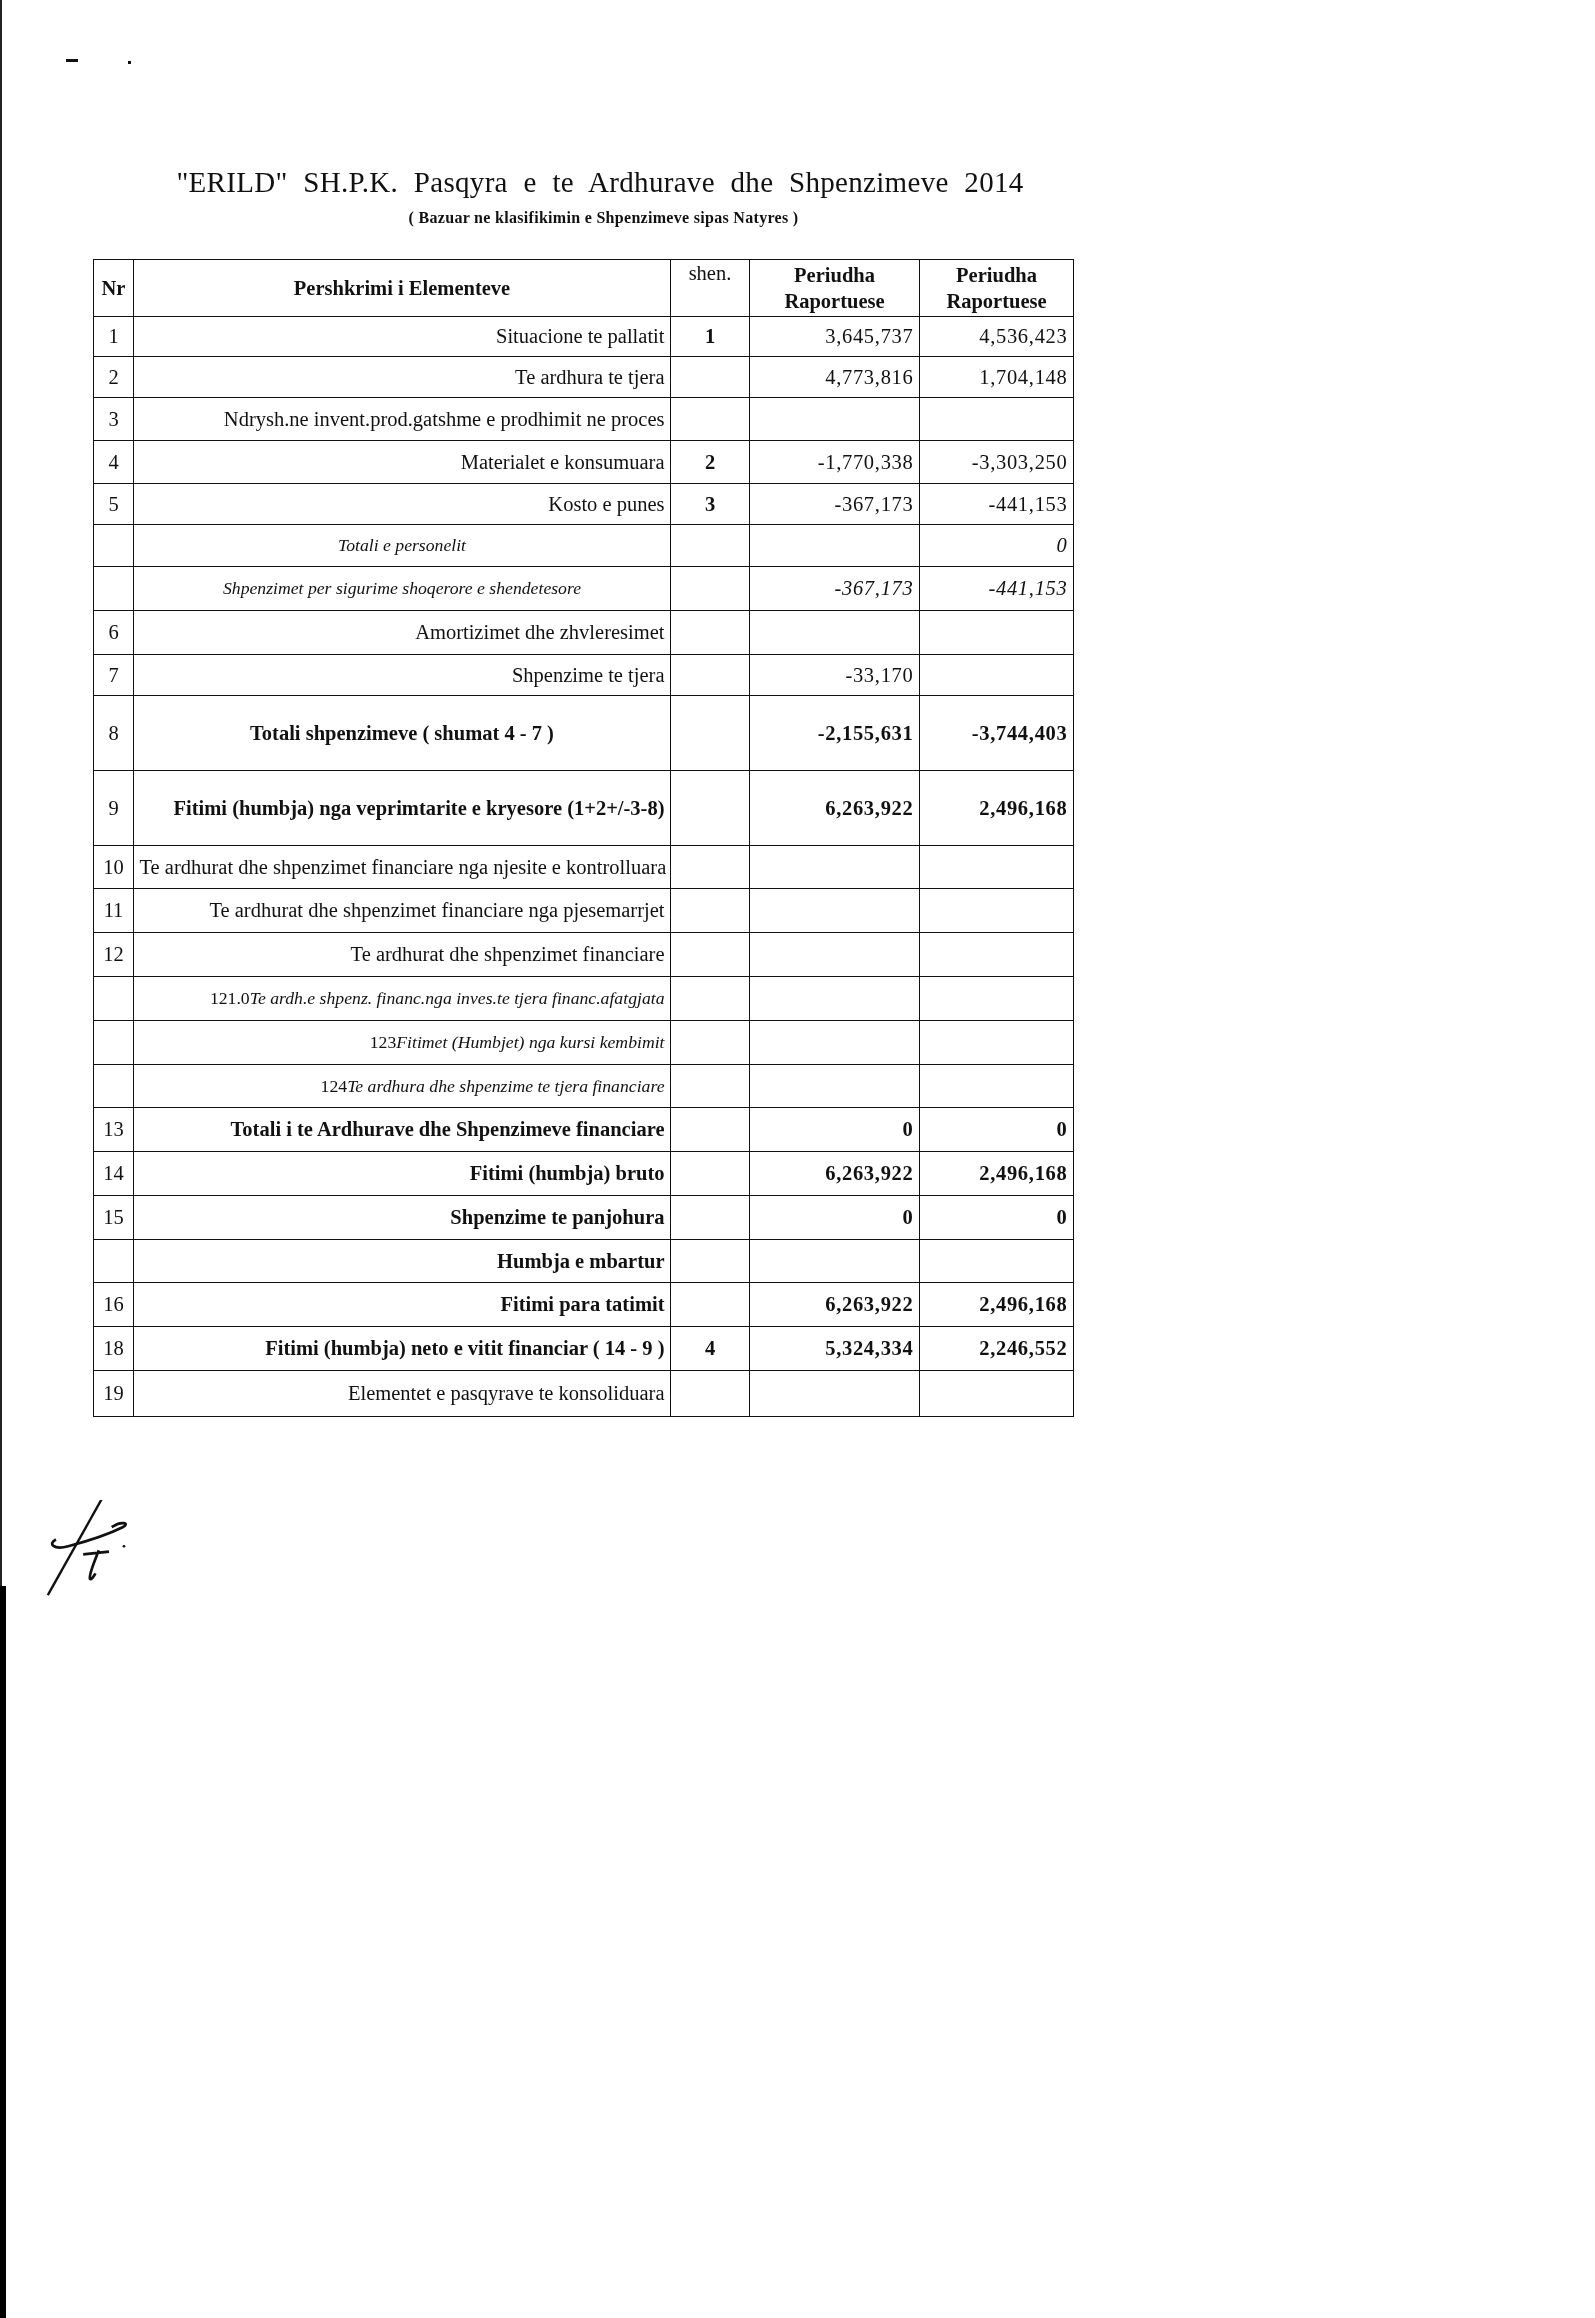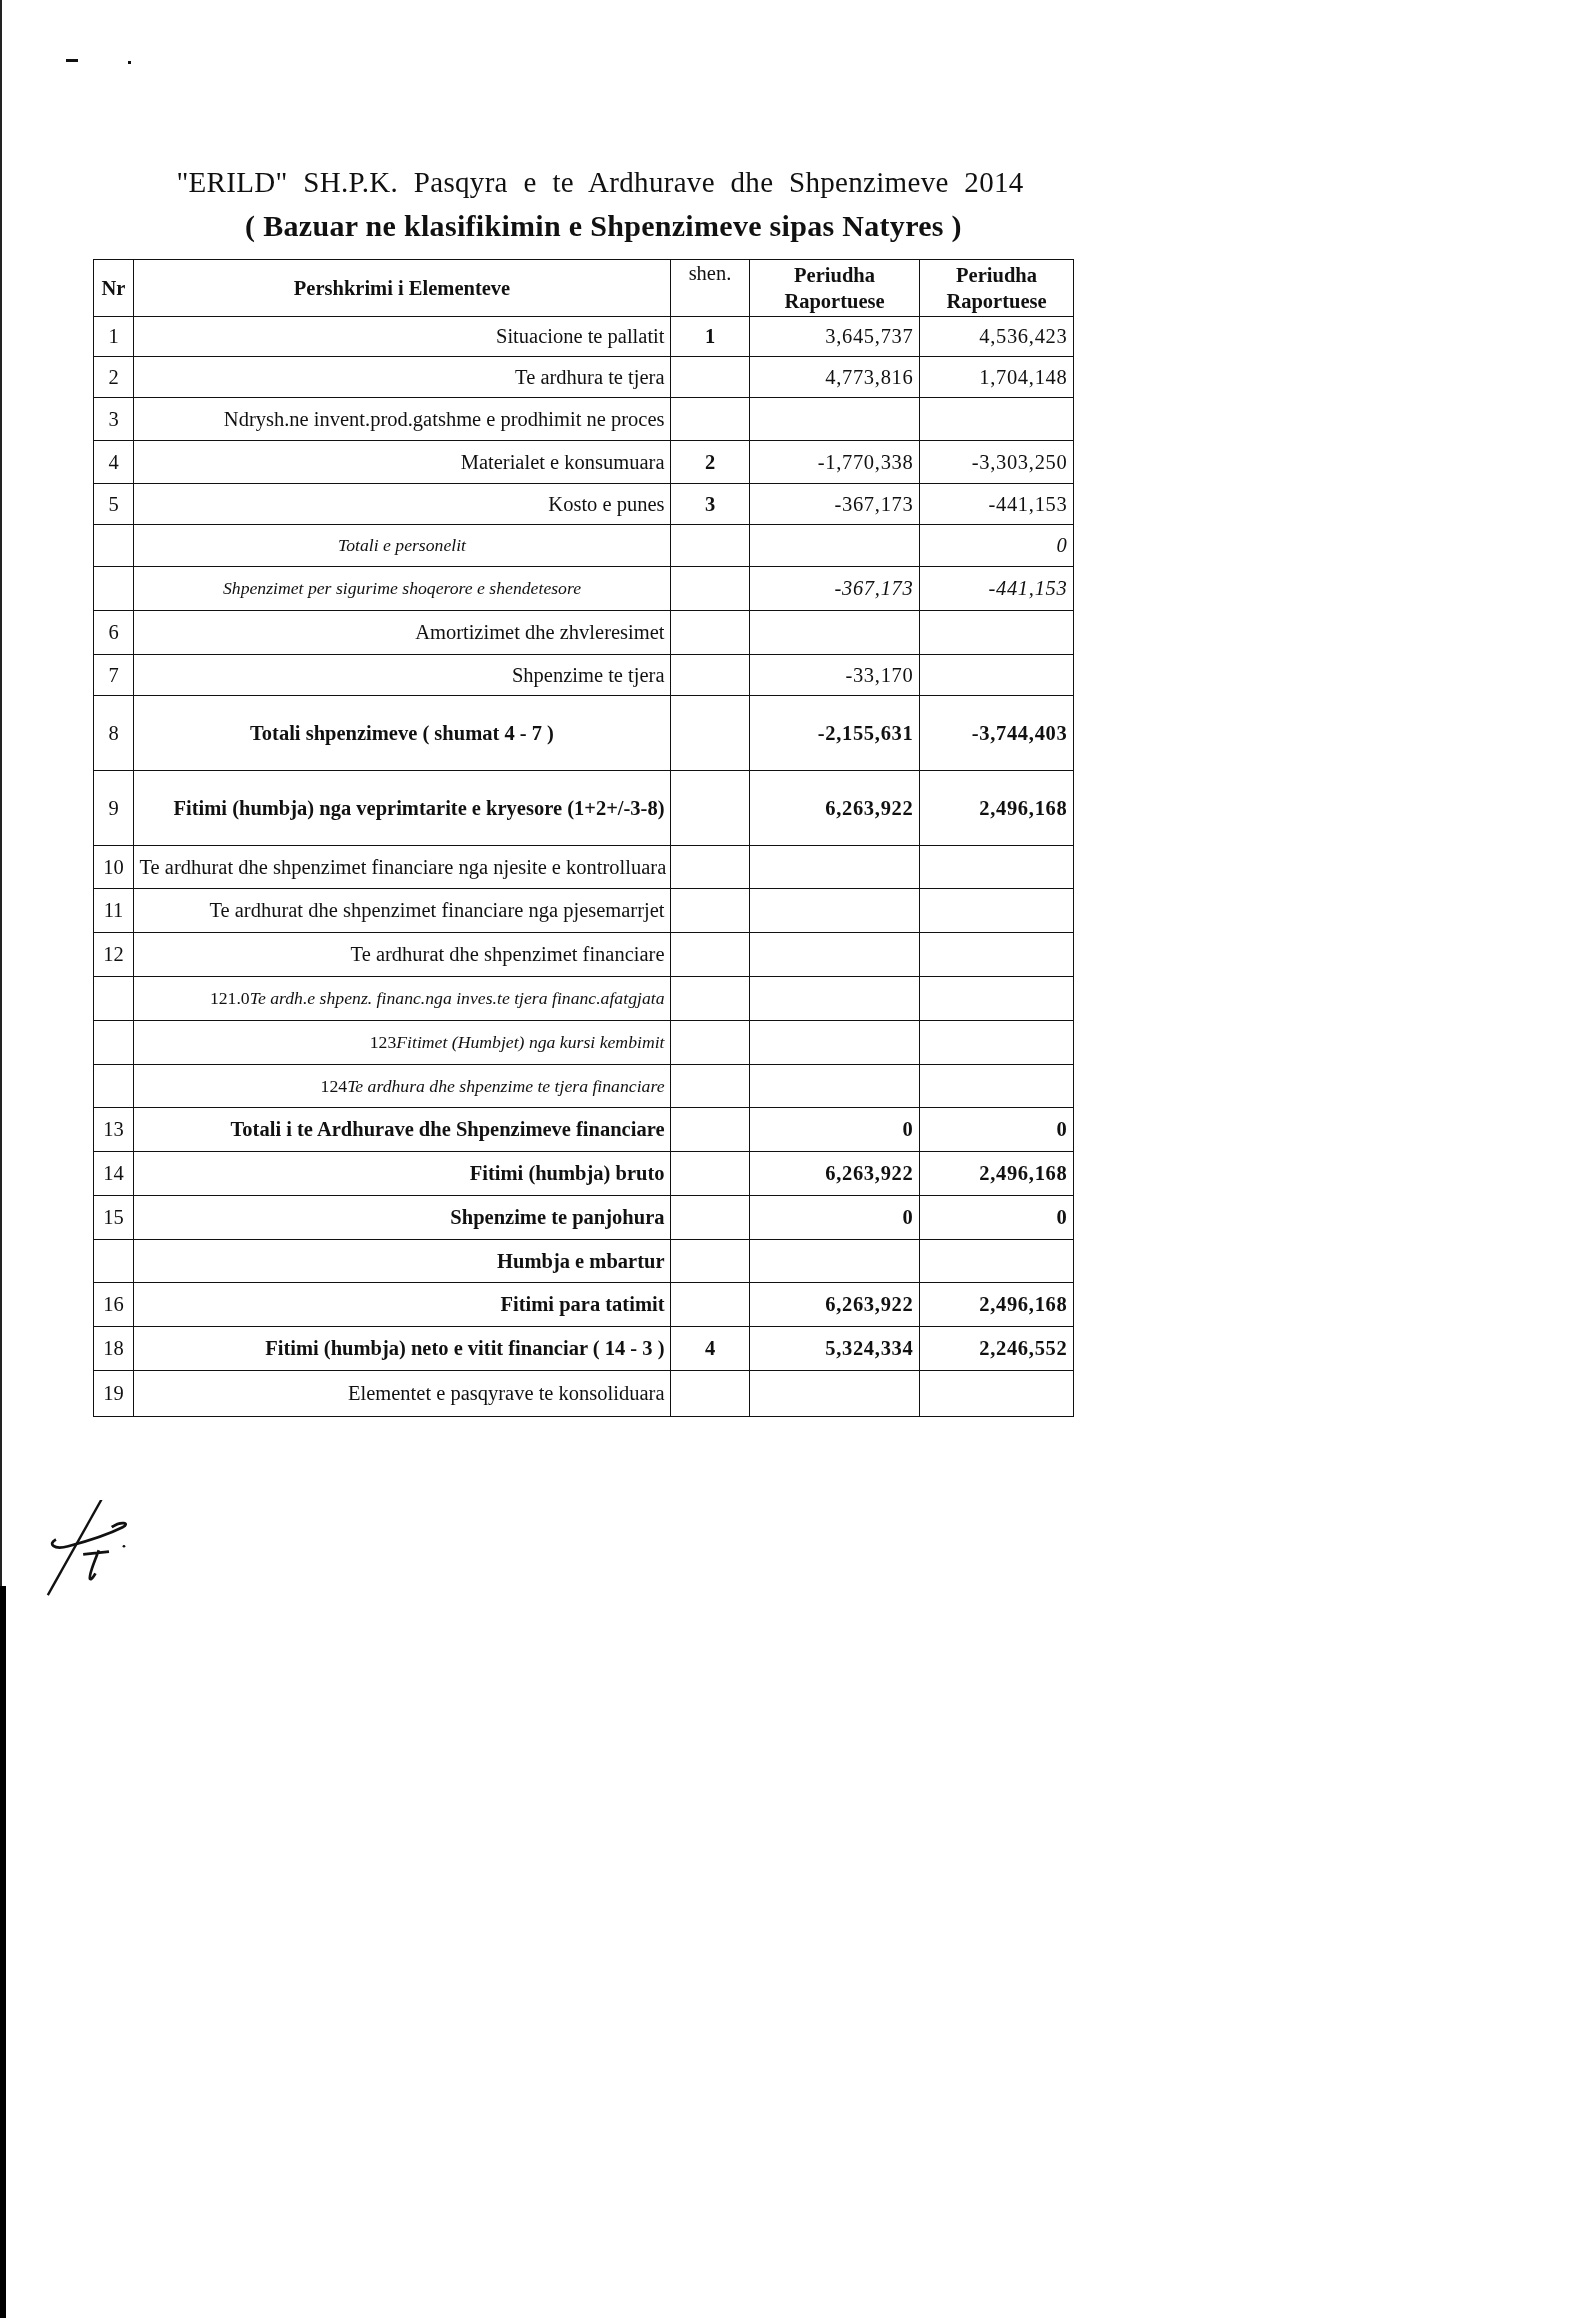--- a/index.html
+++ b/index.html
@@ -4,21 +4,21 @@
 <style>
   html, body { margin: 0; padding: 0; background: #ffffff; }
   body { width: 1596px; height: 2319px; position: relative; overflow: hidden;
          font-family: "DejaVu Serif", "Liberation Serif", serif; color: #111; }
   .scan-edge { position: absolute; left: 0; top: 0; width: 2px; height: 1586px; background: #222; }
   .scan-bar { position: absolute; left: 0; top: 1586px; width: 5.5px; height: 733px; background: #000; }
   .speck { position: absolute; background: #111; }
   .title { position: absolute; left: 0; width: 1200px; text-align: center;
            font-family: "Liberation Serif", serif; font-size: 29px; letter-spacing: 0.3px; }
   .title.t1 { top: 166px; word-spacing: 8.2px; }
-  .title.t2 { top: 209px; font-weight: bold; font-size: 30px; left: 0; width: 1207px; }
+  .title.t2 { top: 209px; font-weight: bold; font-size: 16px; left: 0; width: 1207px; }
 
   table.stmt { position: absolute; left: 93px; top: 259px; border-collapse: collapse;
                width: 980px; table-layout: fixed; font-family: "Liberation Serif", serif; }
   table.stmt td, table.stmt th { border: 1.4px solid #111; padding: 0 5.5px; font-size: 20.5px;
                overflow: hidden; white-space: nowrap; }
   table.stmt th { font-weight: bold; font-size: 20.5px; line-height: 26px; }
   td.nr { text-align: center; padding: 0 1.4px; font-size: 19px; }
   td.desc { text-align: right; padding-left: 4.1px; }
   td.shen { text-align: center; font-weight: bold; }
   td.val { text-align: right; padding-right: 4.1px; font-size: 19px; letter-spacing: 0.7px; }
@@ -214,21 +214,21 @@
       </tr>
       <tr class="bold" style="height: 44px;">
         <td class="nr">16</td>
         <td class="desc"><span>Fitimi para tatimit</span></td>
         <td class="shen"></td>
         <td class="val">6,263,922</td>
         <td class="val">2,496,168</td>
       </tr>
       <tr class="bold" style="height: 44px;">
         <td class="nr">18</td>
-        <td class="desc"><span>Fitimi (humbja) neto e vitit financiar  ( 14 - 3 )</span></td>
+        <td class="desc"><span>Fitimi (humbja) neto e vitit financiar  ( 14 - 9 )</span></td>
         <td class="shen">4</td>
         <td class="val">5,324,334</td>
         <td class="val">2,246,552</td>
       </tr>
       <tr class="" style="height: 46px;">
         <td class="nr">19</td>
         <td class="desc"><span>Elementet e pasqyrave te konsoliduara</span></td>
         <td class="shen"></td>
         <td class="val"></td>
         <td class="val"></td>

